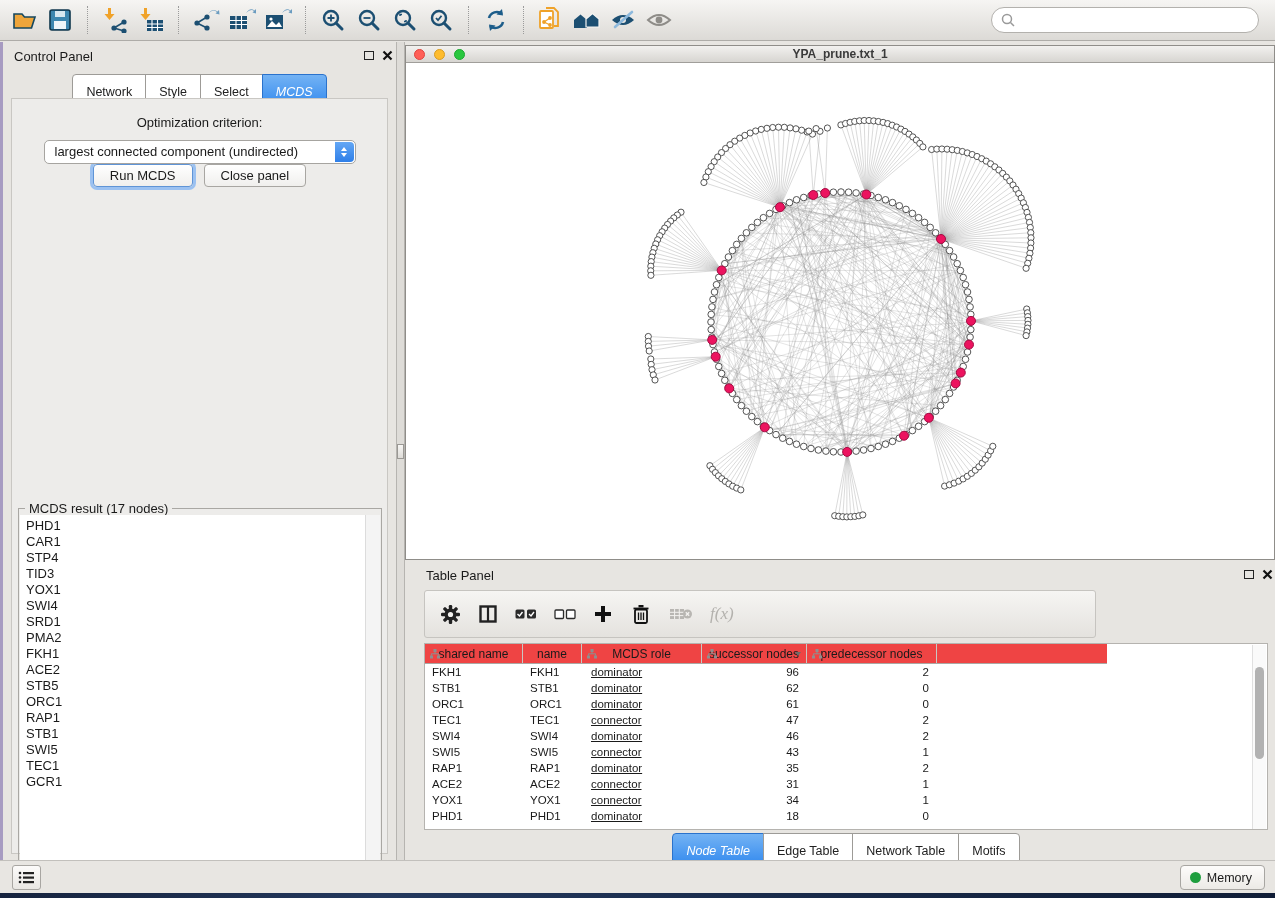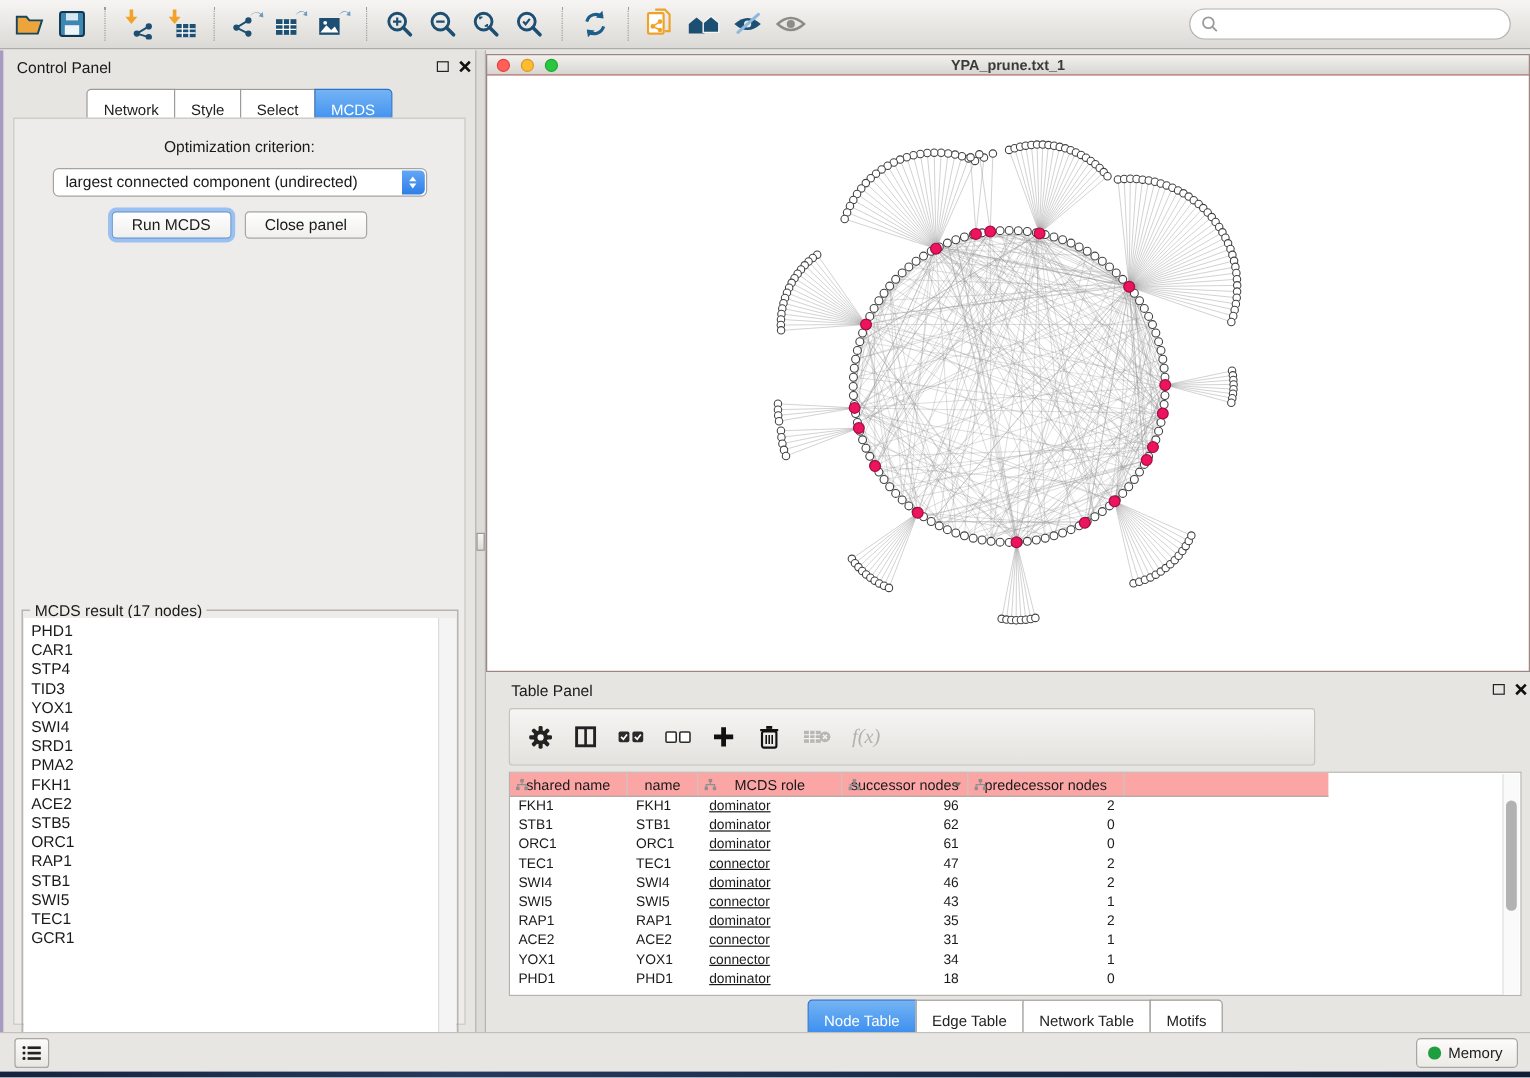--- a/index.html
+++ b/index.html
@@ -29,31 +29,31 @@
   .float-ico { position:absolute; width:10px; height:9px; border:1.5px solid #222; background:transparent; }
   .cp-float { left:361px; top:9px; }
   .close-ico { position:absolute; width:11px; height:11px; }
   .cp-close { left:379px; top:8px; }
   .tabs-row { position:absolute; left:0; top:32px; width:100%; display:flex; justify-content:center; }
   .seg { display:flex; }
   .seg .tab { height:35px; padding:0 13px; background:#fff; border:1px solid #9d9b97; margin-left:-1px;
     font-size:12.5px; display:flex; align-items:center; color:#222; }
   .seg .tab:first-child { border-radius:4px 0 0 4px; margin-left:0; }
   .seg .tab:last-child { border-radius:0 4px 4px 0; }
-  .seg .tab.active { background:linear-gradient(#74b3f4,#2f87ee); border-color:#2a72cc; color:#fff; }
+  .seg .tab.active { background:linear-gradient(#74b3f4,#2f87ee); border-color:#2a72cc; color:#fff;font-style:italic; }
   .cp-inner { position:absolute; left:8px; top:56px; width:377px; height:756px;
     background:#edecea; border:1px solid #c9c7c3; }
   .opt-label { margin-top:16px; text-align:center; font-size:13px; }
   .select { position:relative; margin:10px auto 0; width:312px; height:24px; background:#fff;
     border:1px solid #a6a4a0; border-radius:5px; font-size:13px; line-height:22px; padding-left:10px; }
   .select .stepper { position:absolute; right:1px; top:1px; width:19px; height:20px; border-radius:0 4px 4px 0;
     background:linear-gradient(#63a7f5,#2f7fe8); display:flex; flex-direction:column; align-items:center; justify-content:center; gap:2px; }
   .chev-up { width:0;height:0;border-left:3.5px solid transparent;border-right:3.5px solid transparent;border-bottom:4px solid #fff; }
   .chev-dn { width:0;height:0;border-left:3.5px solid transparent;border-right:3.5px solid transparent;border-top:4px solid #fff; }
-  .btn-row { margin-top:12px; display:flex; justify-content:center; gap:11px; }
+  .btn-row { margin-top:0; display:flex; justify-content:center; gap:11px; }
   .btn { height:23px; padding:0 16px; background:linear-gradient(#ffffff,#f0efed); border:1px solid #a8a6a2;
     border-radius:4px; font-size:13px; display:flex; align-items:center; }
   .btn.focused { box-shadow:0 0 0 3px rgba(100,165,245,.6); border-color:#5f94d6; }
   .groupbox { position:absolute; left:6px; top:409px; width:364px; height:369px; border:1px solid #a9a7a3; }
   .groupbox legend.glabel { position:absolute; left:6px; top:-8px; background:#edecea; padding:0 4px; font-size:13px; }
   .mcds-list { position:absolute; left:1px; top:6px; width:346px; height:361px; background:#fff; overflow:hidden;
     font-size:13px; line-height:16px; padding:3px 0 0 6px; }
   .mcds-scroll { position:absolute; right:1px; top:6px; width:15px; height:361px; background:#f4f4f4; border-left:1px solid #dcdcdc; }
 
   
@@ -77,21 +77,21 @@
   
   .table-panel { position:absolute; left:411px; top:563px; width:870px; height:297px; background:#e7e5e1; }
   .tp-title { position:absolute; left:15px; top:5px; font-size:13px; }
   .tp-float { left:833px; top:7px; }
   .tp-close { left:851px; top:6px; }
   .tp-toolbar { position:absolute; left:13px; top:27px; width:672px; height:48px;
     background:linear-gradient(#f6f5f3,#e4e2de); border:1px solid #c6c4c0; border-radius:3px;
     display:flex; align-items:center; gap:17px; padding-left:15px; }
   .fx { font-family:"Liberation Serif", serif; font-style:italic; font-size:17px; color:#b3b1ad; }
   .ttable { position:absolute; left:13px; top:80px; width:844px; height:187px; background:#fff; border:1px solid #b5b3af; }
-  .thead { position:absolute; left:0; top:0; height:20px; width:682px; background:#fca5a5;
+  .thead { position:absolute; left:0; top:0; height:20px; width:682px; background:#ef4444;
     border-bottom:1px solid #aaa8a4; display:flex; font-size:12px; }
   .th { position:relative; height:19px; border-right:1px solid #c9c7c3; display:flex; align-items:center; justify-content:center; }
   .th .treeicon { position:absolute; left:5px; top:5px; }
   .c0{width:98px;} .c1{width:59px;} .c2{width:120px;} .c3{width:105px;} .c4{width:130px;} .cfill{width:170px;border-right:none;}
   .sortcaret { position:absolute; right:5px; top:8px; width:0; height:0;
     border-left:3.5px solid transparent; border-right:3.5px solid transparent; border-top:4.5px solid #6e6c68; }
   .tbody { position:absolute; left:0; top:20px; width:682px; }
   .trow { display:flex; height:16px; font-size:11.5px; line-height:16px; }
   .td { overflow:hidden; white-space:nowrap; }
   .td.t0{width:98px;padding-left:7px;} .td.t1{width:59px;padding-left:7px;} .td.t2{width:120px;padding-left:9px;text-decoration:underline;}

